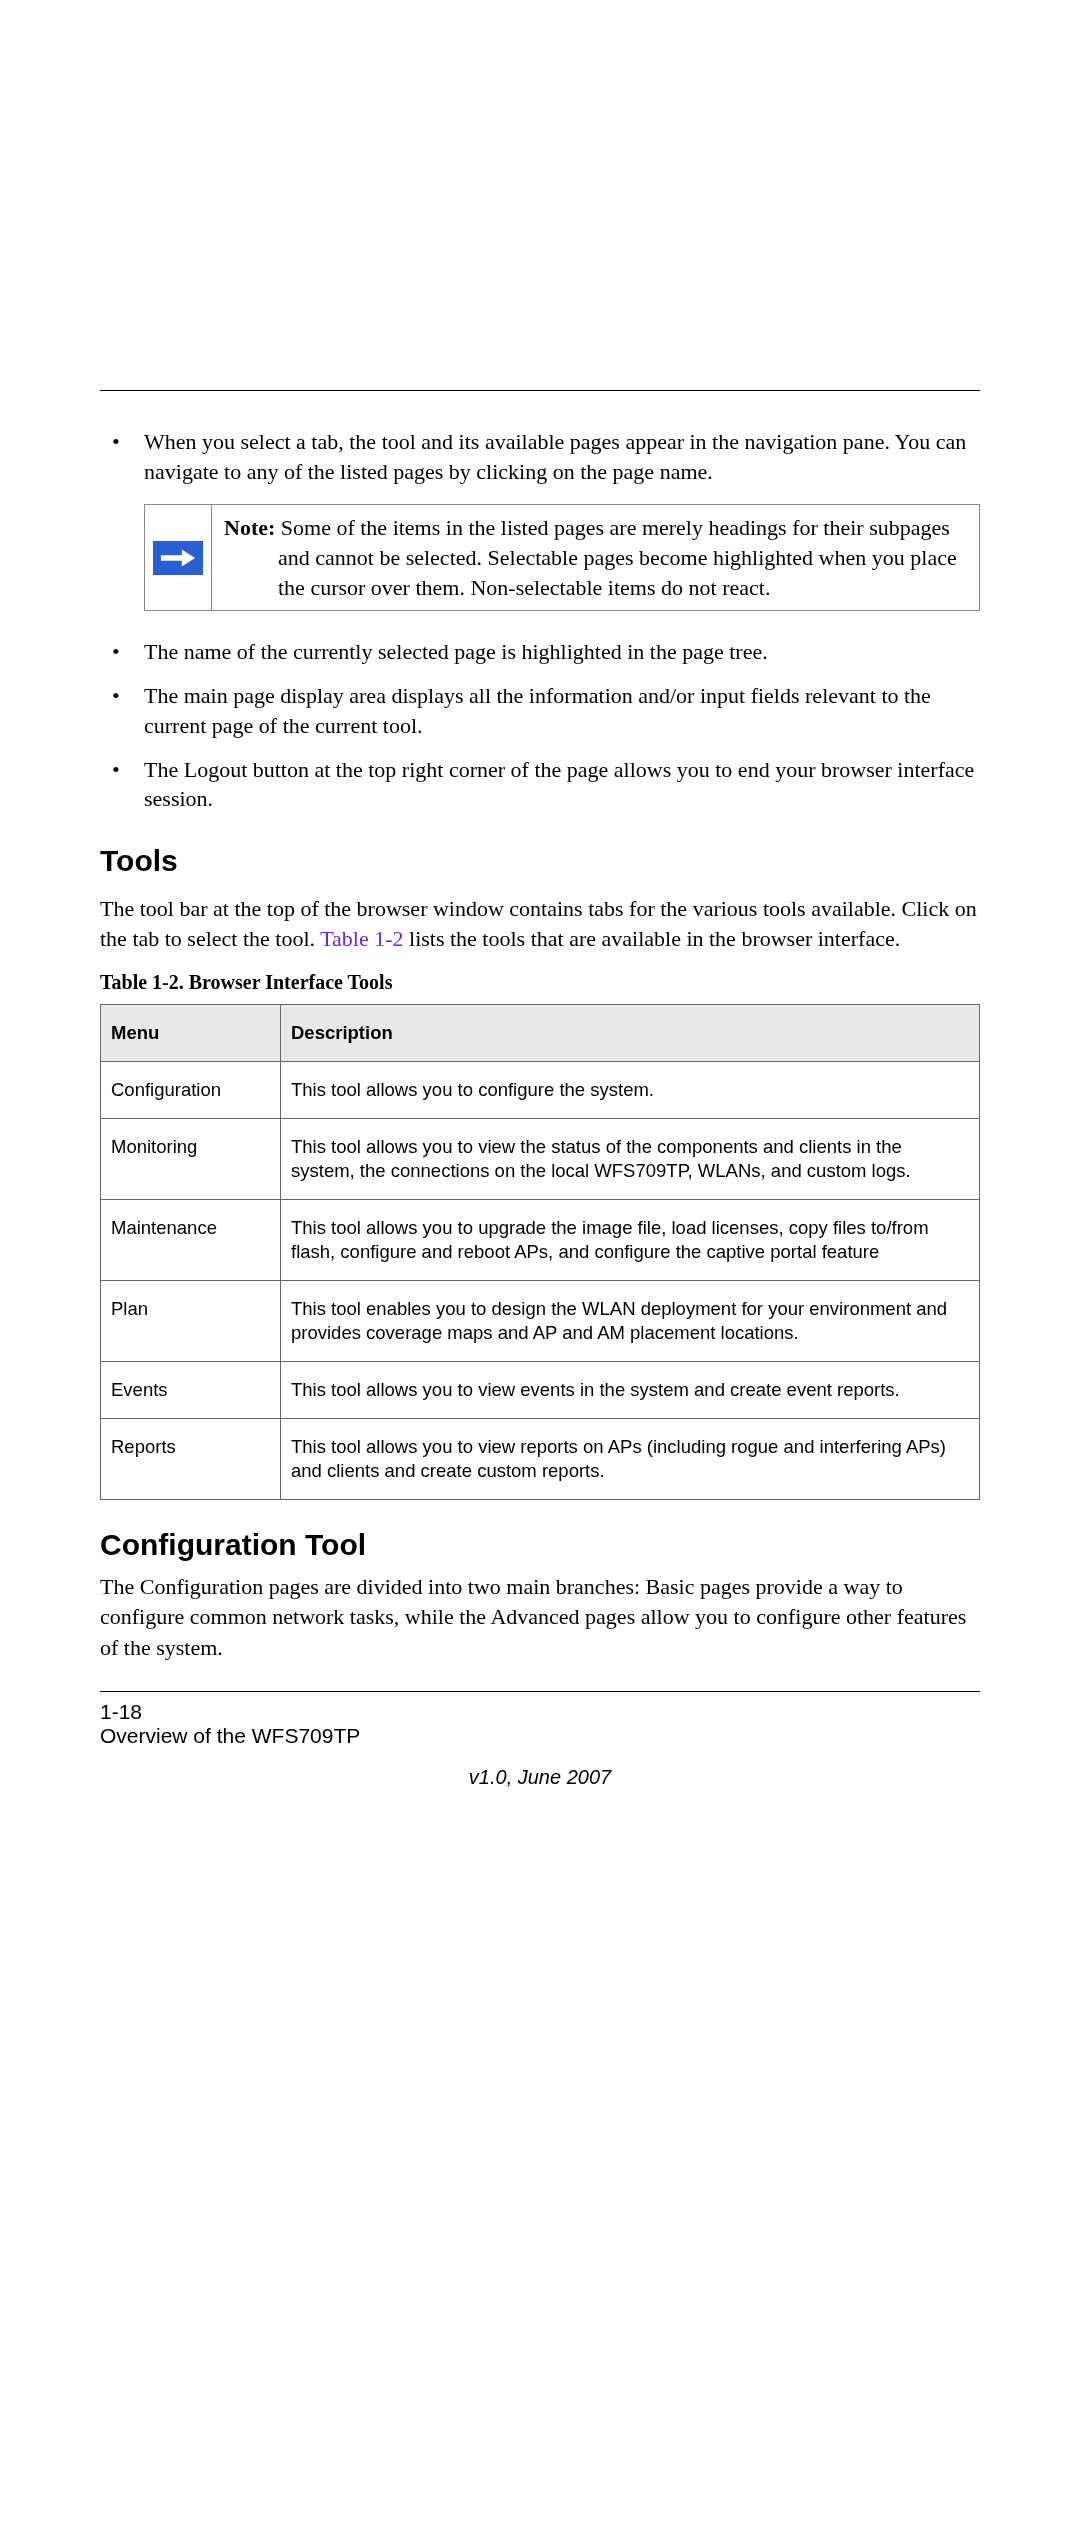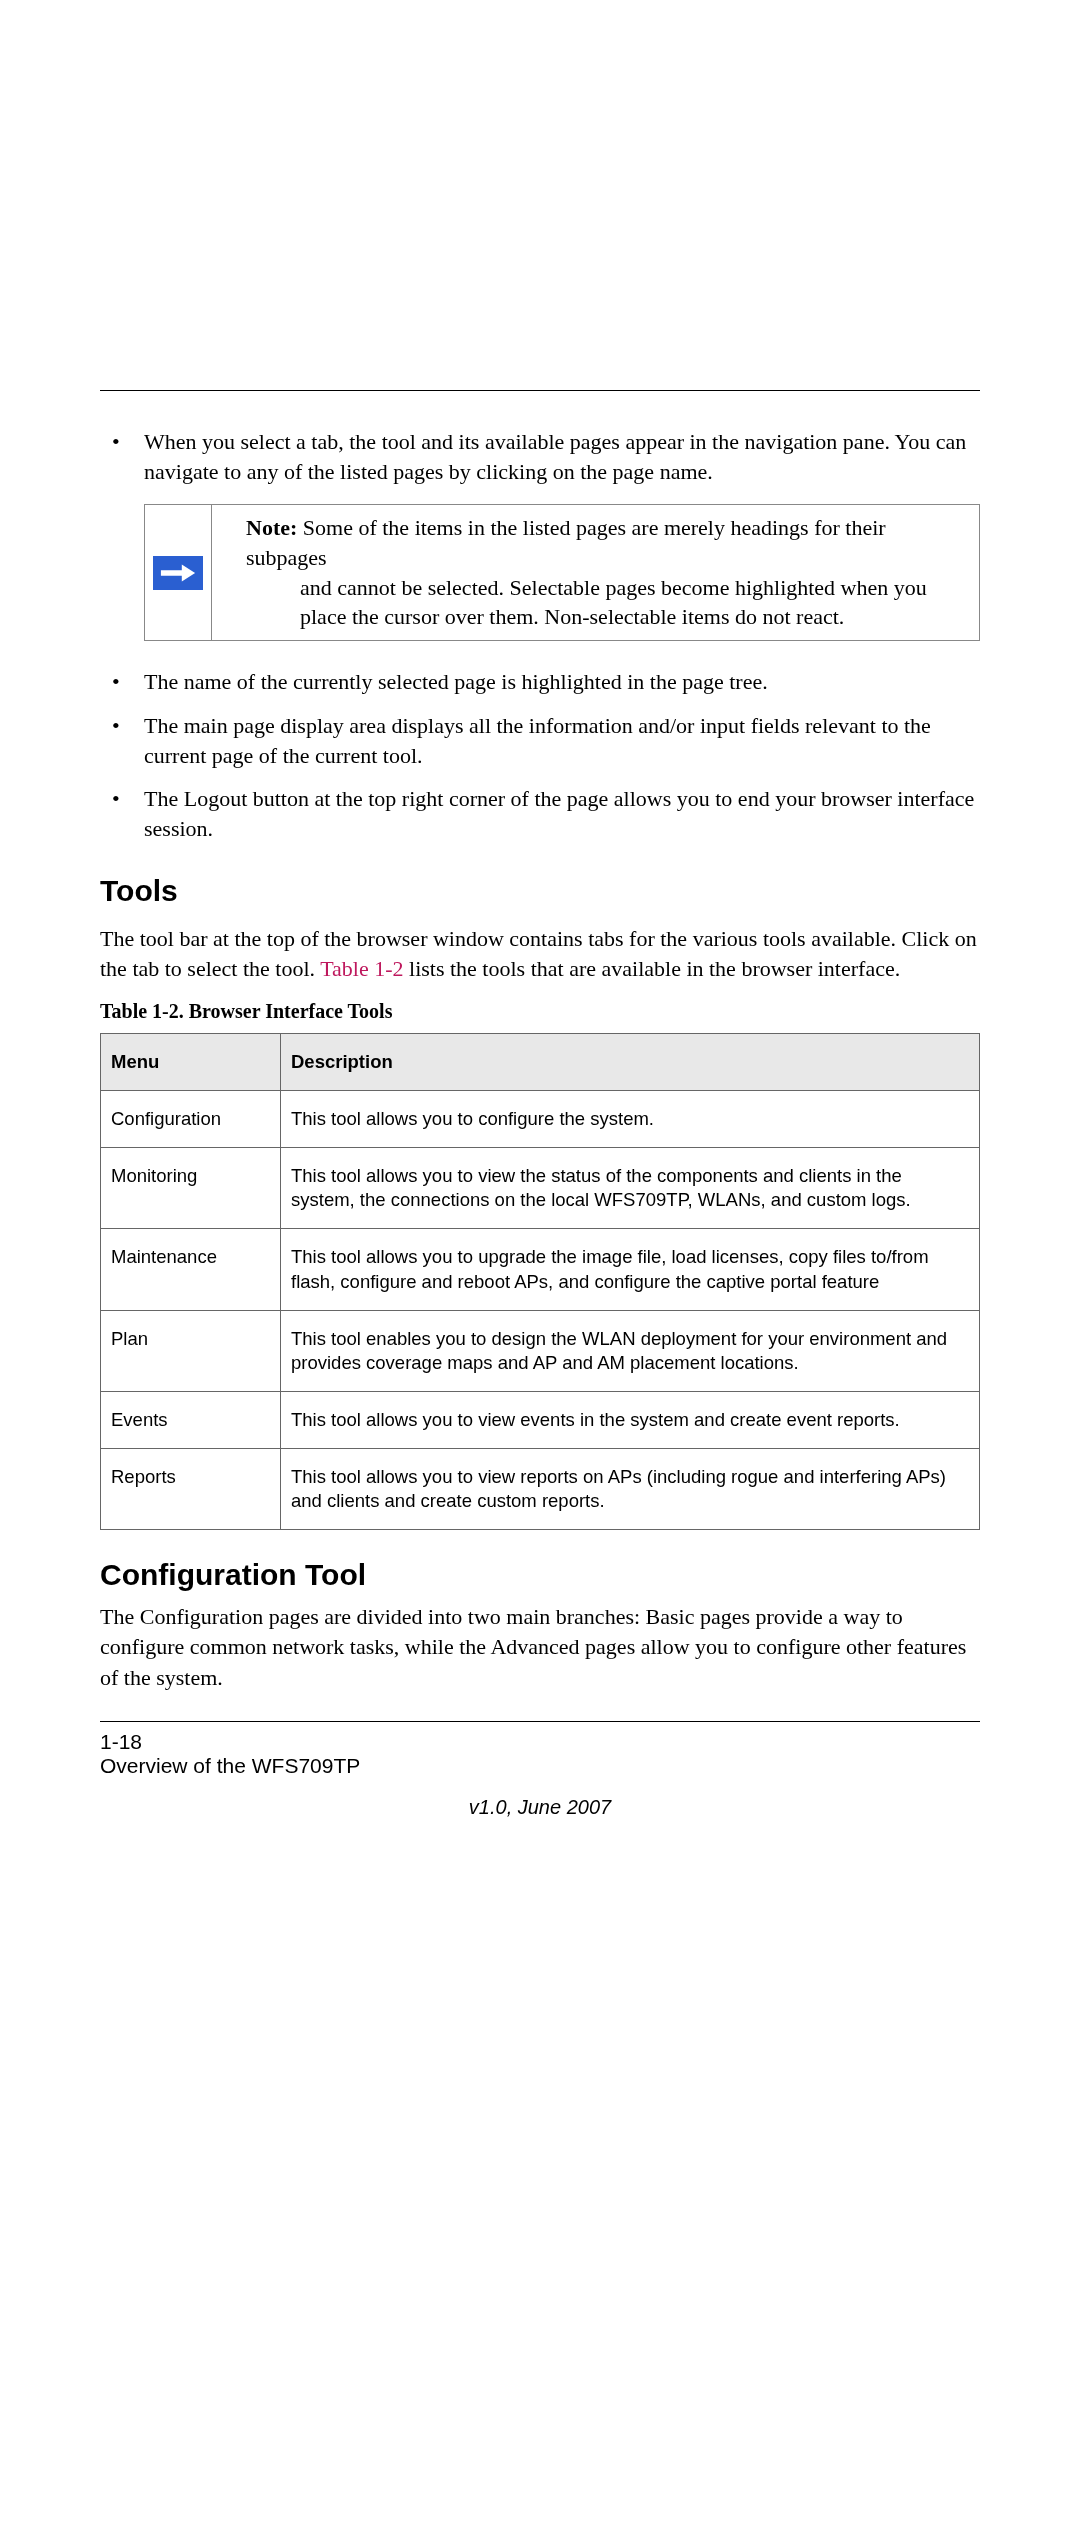--- a/index.html
+++ b/index.html
@@ -38,21 +38,20 @@
     position: absolute;
     left: 12px;
     top: 0;
     font-size: 22px;
   }
   .note-box {
     margin: 18px 0 26px 44px;
     border: 1.5px solid #888;
     display: flex;
     align-items: stretch;
-    gap: 22px;
   }
   .note-icon-cell {
     width: 72px;
     border-right: 1.5px solid #888;
     display: flex;
     align-items: center;
     justify-content: center;
     padding: 8px;
   }
   .note-icon {
@@ -76,21 +75,21 @@
     font-weight: bold;
     font-size: 30px;
     margin-top: 30px;
     margin-bottom: 16px;
   }
   p.body-text {
     font-size: 22px;
     line-height: 1.38;
     margin-bottom: 16px;
   }
-  .link { color: #be185d; }
+  .link { color: #6d28d9; }
   .table-caption {
     font-family: Liberation Serif, serif;
     font-weight: bold;
     font-size: 20px;
     margin-bottom: 10px;
   }
   table.data-table {
     border-collapse: collapse;
     width: 100%;
     font-family: Arial, Helvetica, sans-serif;

